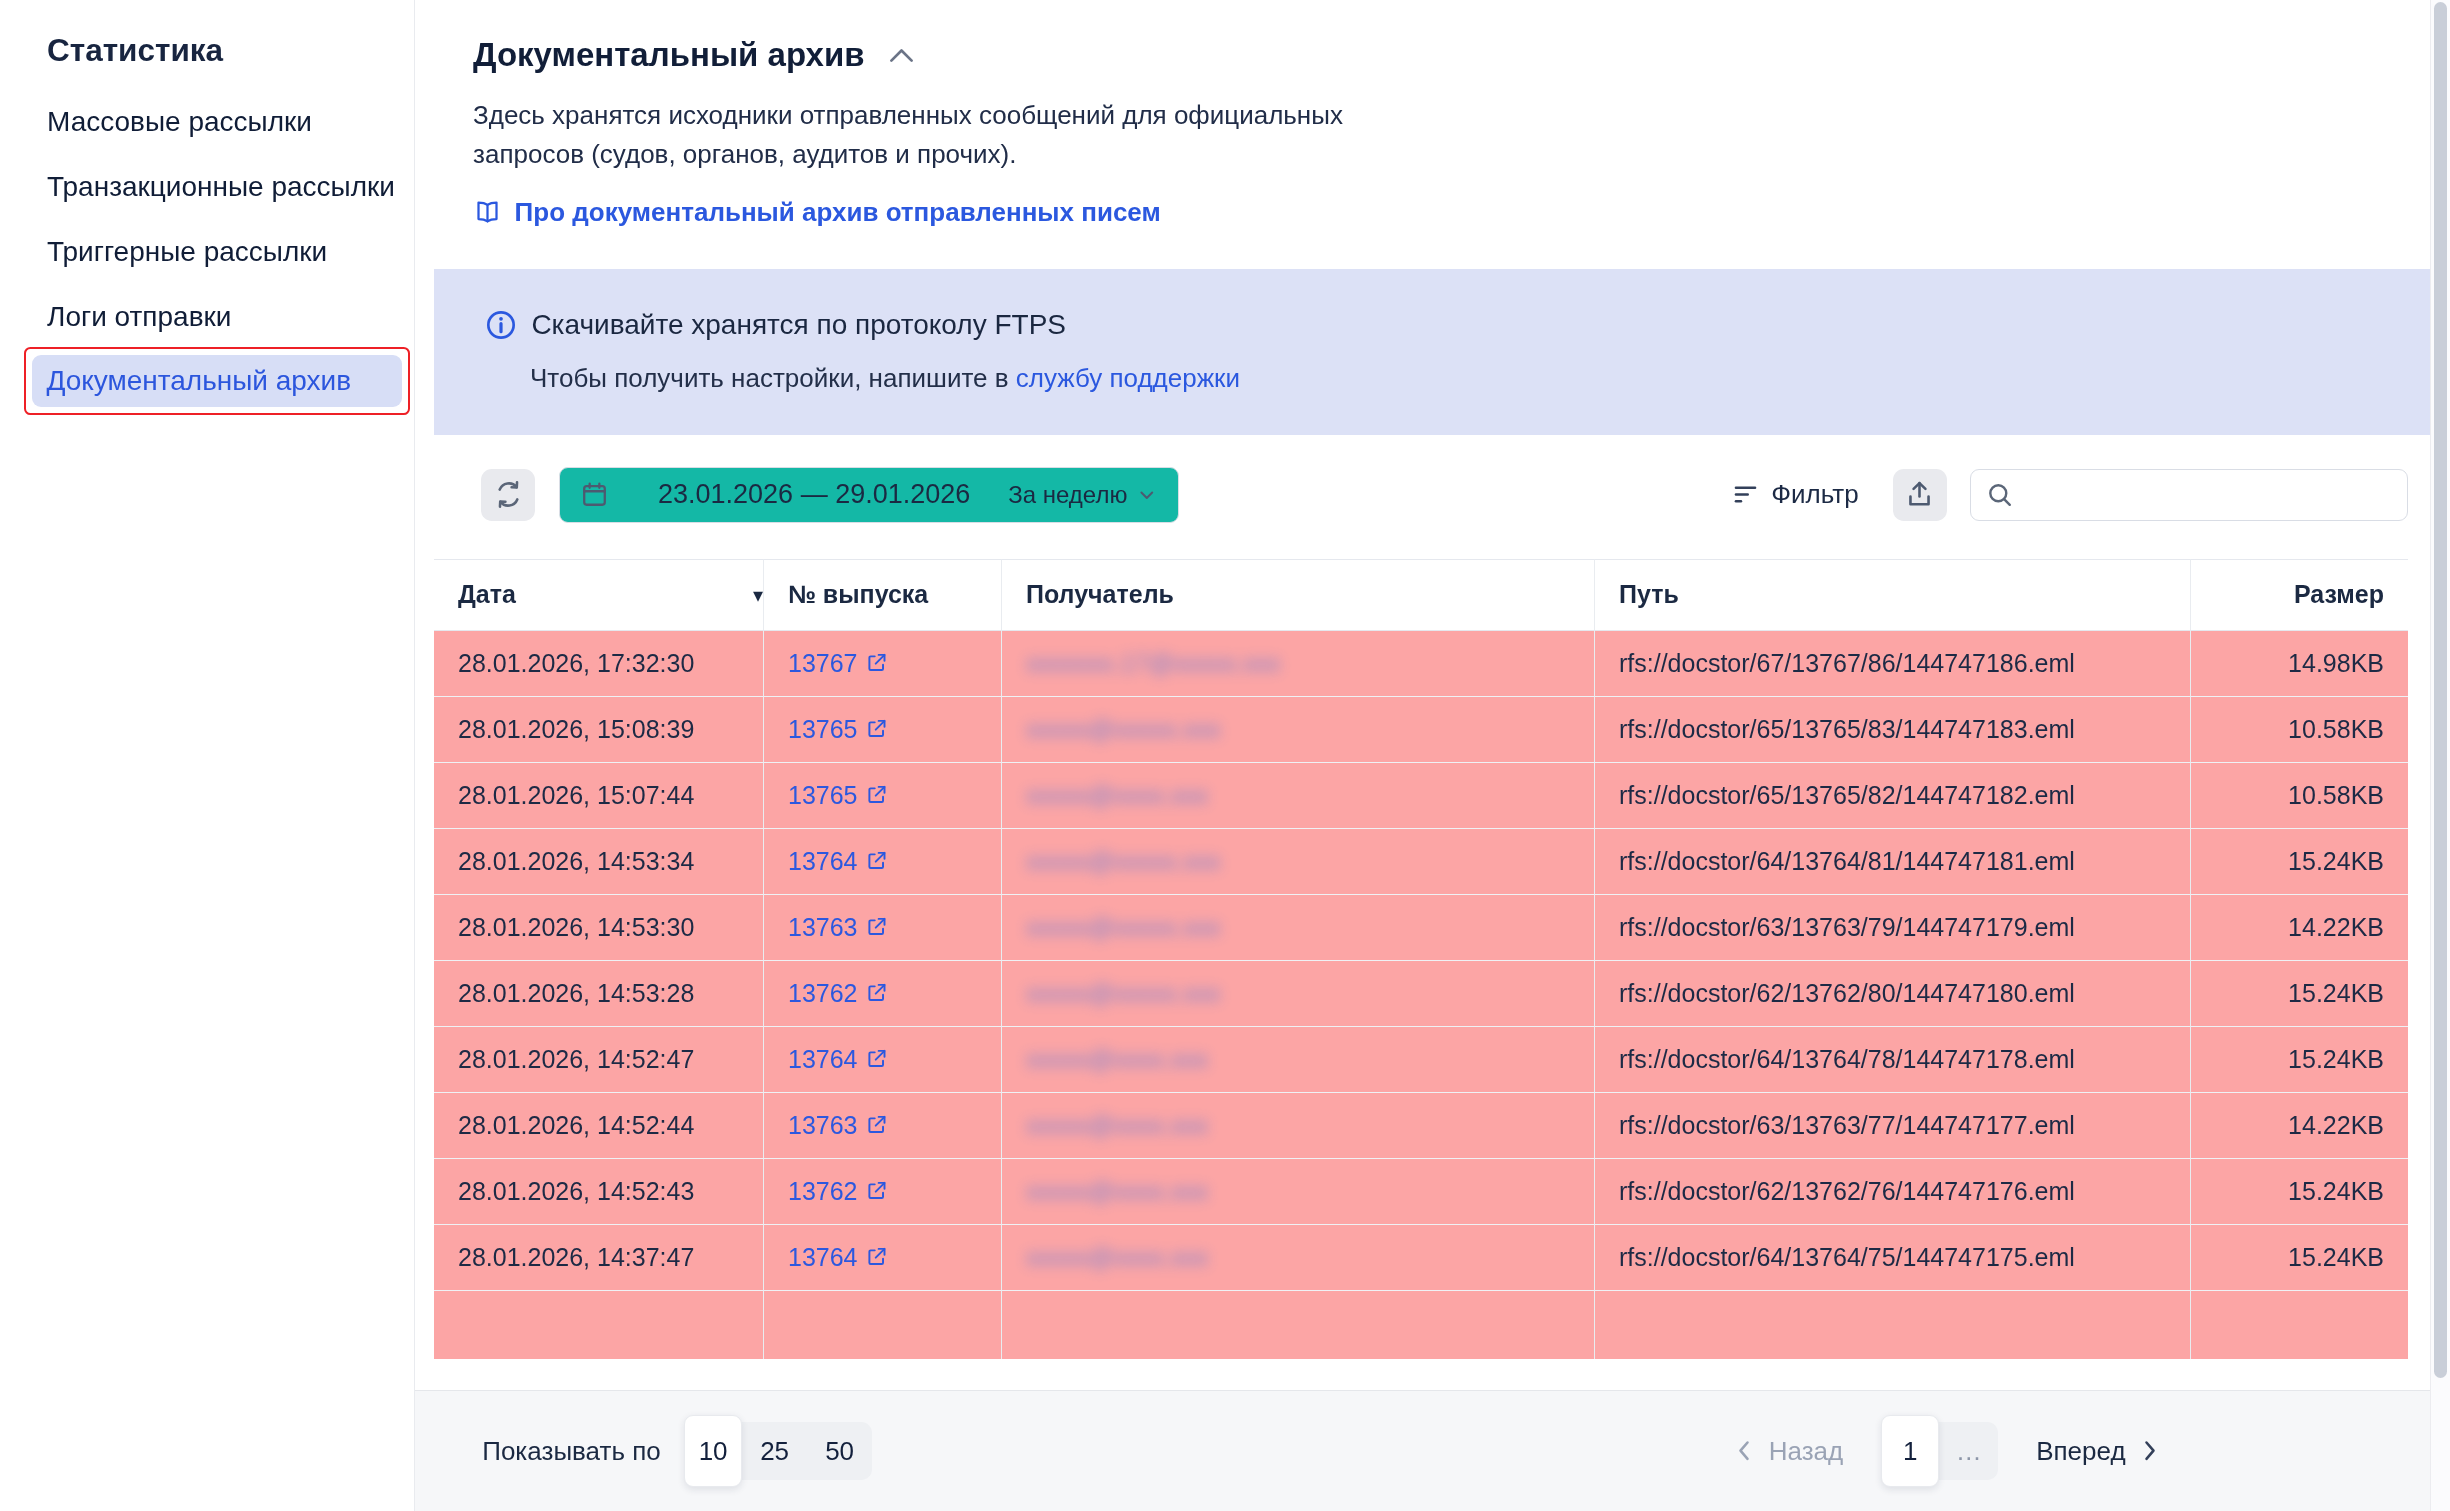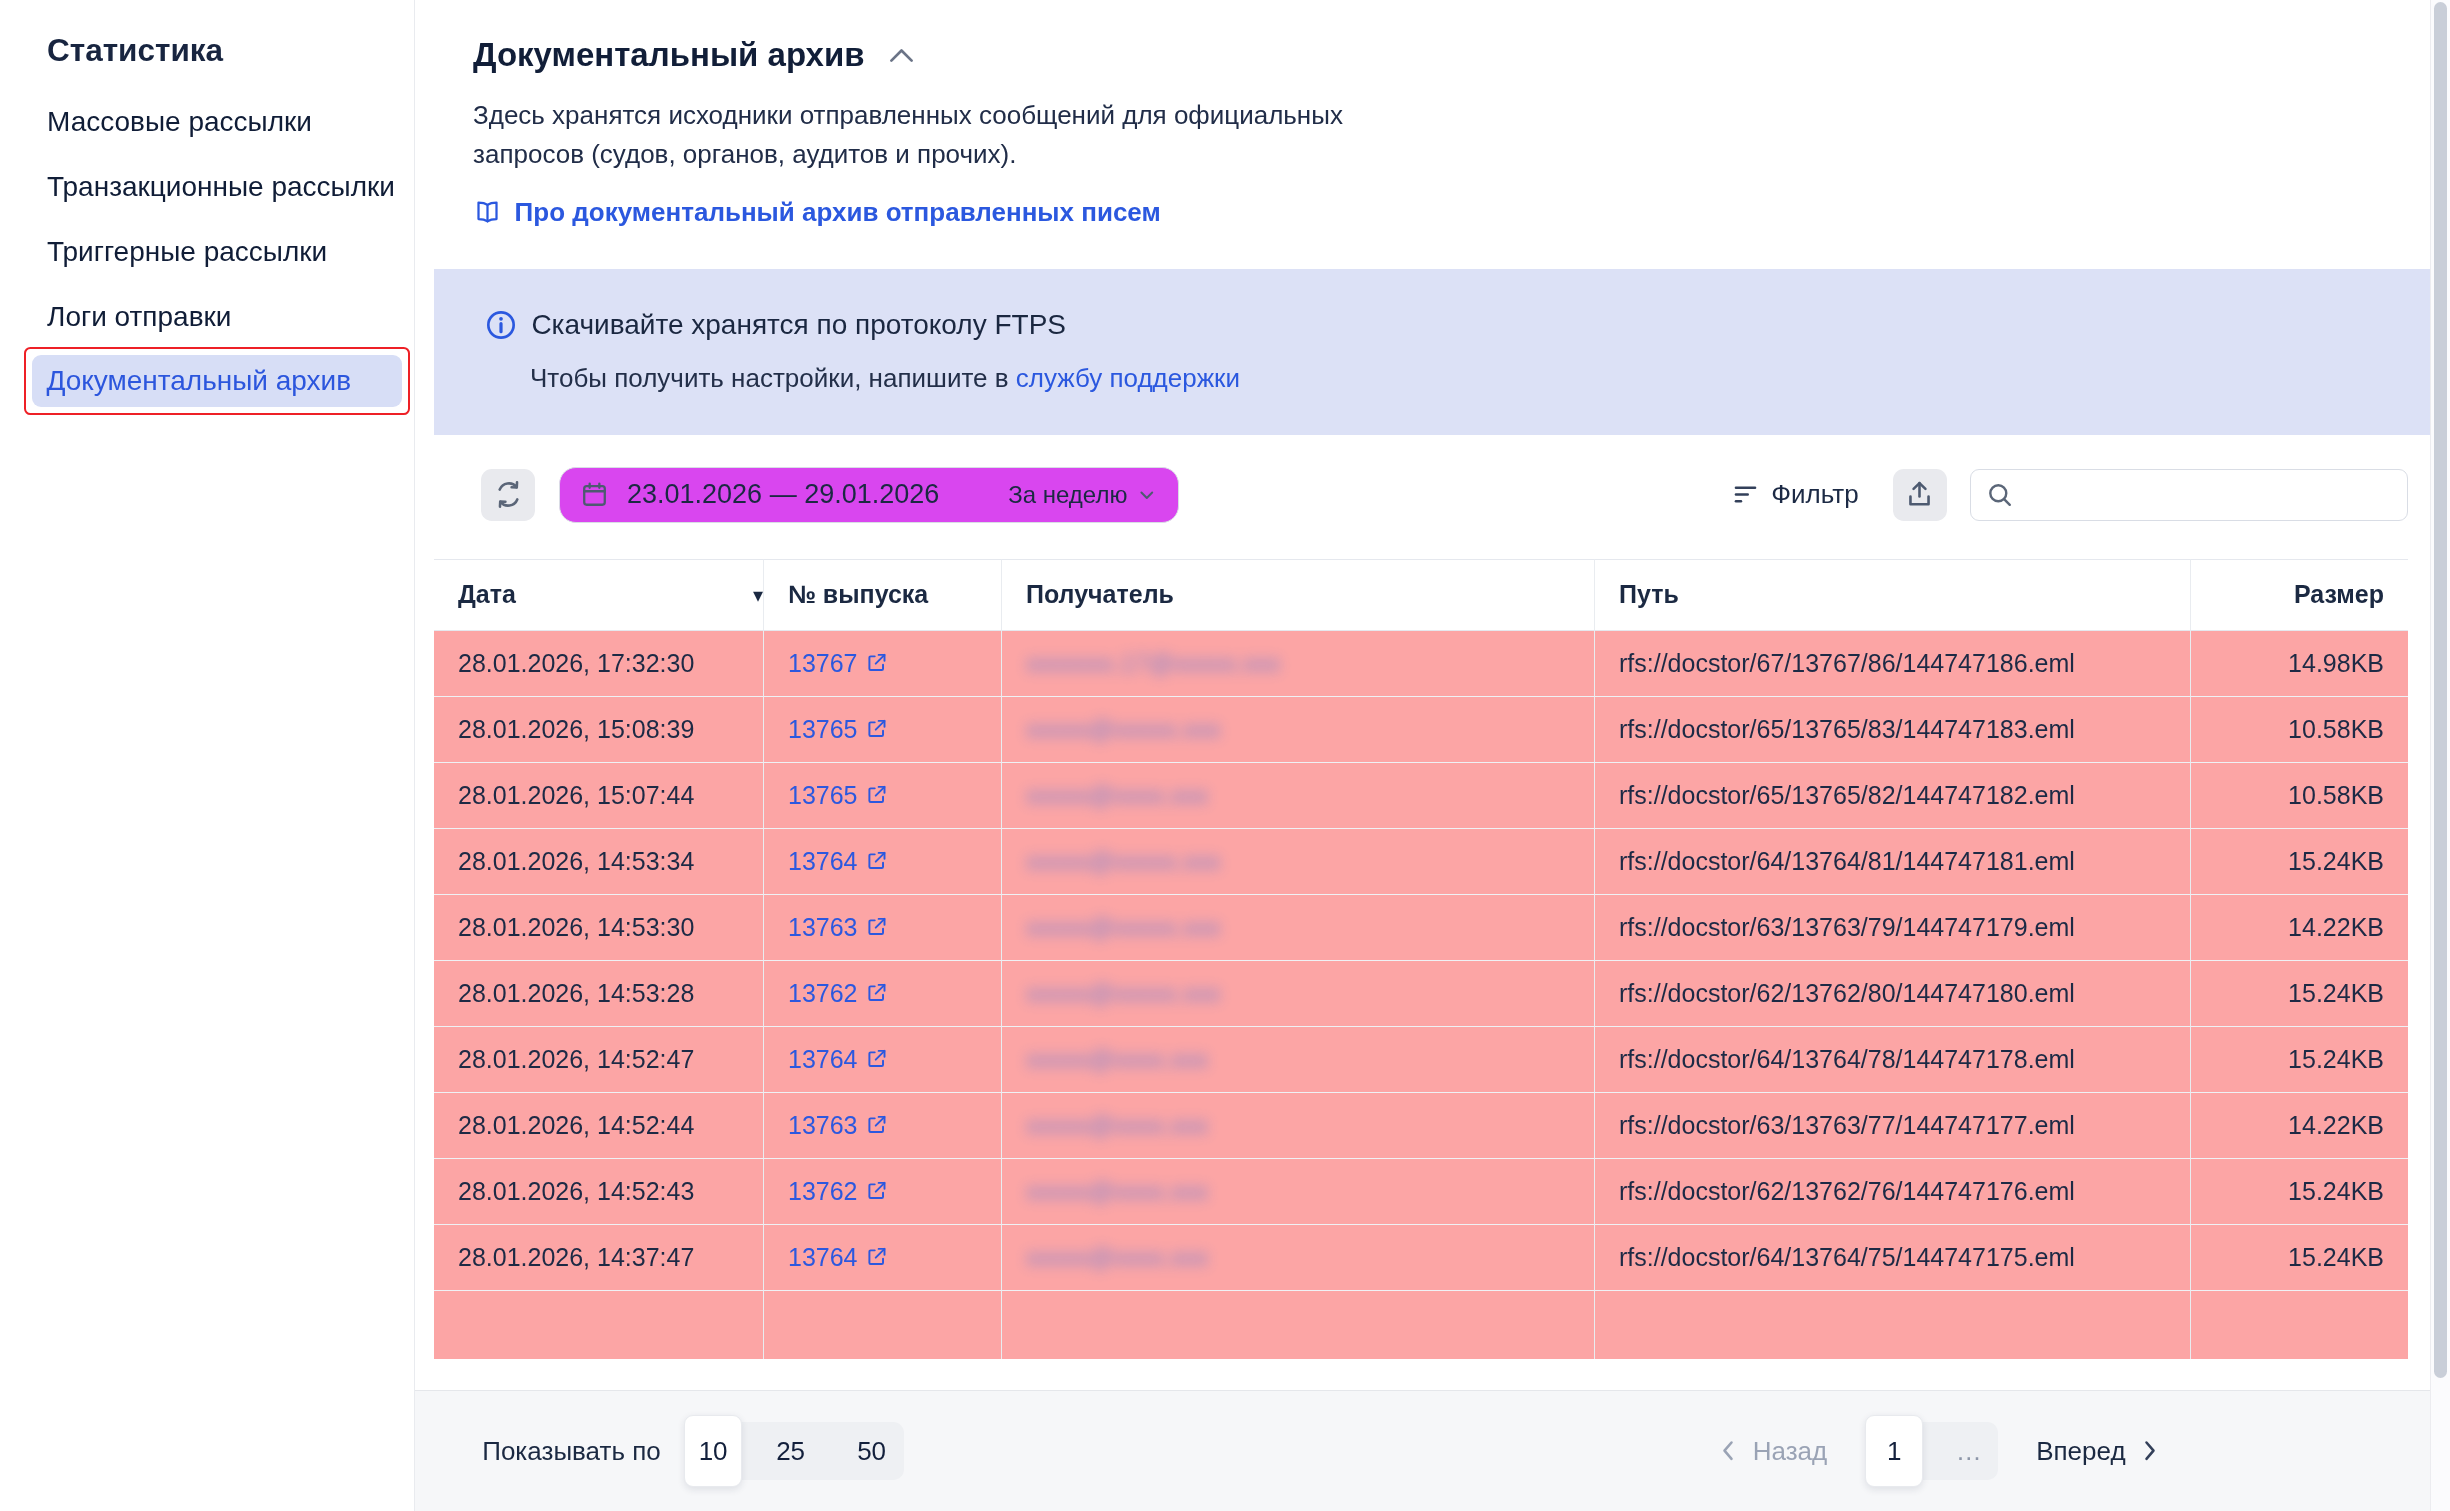--- a/index.html
+++ b/index.html
@@ -29,21 +29,21 @@
   
   .banner{margin:41px 0 0 17px;background:#dce1f6;padding:40px 36px 41px 51px;box-sizing:border-box;}
   .banner-title{display:flex;align-items:center;gap:14.4px;font-size:28px;color:#1a2740;}
   .banner-sub{margin:21.6px 0 0 45px;font-size:26px;color:#232f49;}
   .banner-sub a{color:#2b58df;text-decoration:none;cursor:pointer;}
 
   
   .toolbar{margin:32px 0 0 17px;width:1974px;display:flex;align-items:center;box-sizing:border-box;}
   .btn-ghost{width:54px;height:52px;background:#e9eaee;border:none;border-radius:10.8px;display:flex;align-items:center;justify-content:center;cursor:pointer;}
   .refresh-btn{margin-left:47px;}
-  .date-ctl{margin-left:24px;width:620px;height:56px;border:1.8px solid #d9dde5;border-radius:17px;background:#d946ef;display:flex;align-items:center;padding:0 20px;box-sizing:border-box;cursor:pointer;}
+  .date-ctl{margin-left:24px;width:620px;height:56px;border:1.8px solid #d9dde5;border-radius:9px;background:#14b8a6;display:flex;align-items:center;padding:0 20px;box-sizing:border-box;cursor:pointer;gap:31px;}
   .date-text{margin-left:18px;font-size:27px;color:#1b2942;}
   .period{margin-left:auto;font-size:24px;color:#1b2942;display:flex;align-items:center;gap:9px;}
   .tb-right{margin-left:auto;display:flex;align-items:center;}
   .filter{display:flex;align-items:center;gap:12.6px;font-size:26px;color:#1c2a45;cursor:pointer;}
   .export-btn{margin-left:34px;}
   .search{margin-left:23.4px;width:438px;height:52px;border:1.8px solid #d9dde5;border-radius:9px;background:#fff;display:flex;align-items:center;padding:0 14.4px;box-sizing:border-box;}
   .search input{border:none;outline:none;flex:1;font-size:25px;margin-left:10.8px;font-family:inherit;background:transparent;}
 
   
   .tbl{margin:36px 0 0 17px;width:1974px;display:grid;grid-template-columns:330px 238px 593px 596px 217px;font-size:25px;color:#1d2a45;}
@@ -52,21 +52,21 @@
   .th:nth-child(5n),.td.last{border-right:none;}
   .th.num,.td.num{justify-content:flex-end;padding-right:24px;padding-left:0;}
   .sort{margin-left:10.8px;font-size:20px;color:#1b2942;}
   .issue-link{color:#2b58df;text-decoration:none;cursor:pointer;display:flex;align-items:center;gap:7.2px;}
   .blurred{color:#5e77d8;filter:blur(6.3px);opacity:.8;}
   .td.empty{height:68px;border-bottom:none;}
 
   
   .footer{position:absolute;left:-1.8px;right:0;bottom:0;height:121px;background:#f6f7f9;border-top:1.8px solid #e5e7eb;display:flex;align-items:center;box-sizing:border-box;}
   .pp-label{margin-left:67px;font-size:26px;color:#1b2942;}
-  .seg{margin-left:23.4px;background:#eef0f3;border-radius:10.8px;height:58px;display:flex;align-items:center;gap:16px;}
+  .seg{margin-left:23.4px;background:#eef0f3;border-radius:10.8px;height:58px;display:flex;align-items:center;}
   .seg .opt{min-width:65px;text-align:center;font-size:26px;color:#13203c;cursor:pointer;}
   .seg .card{background:#fff;border:1.8px solid #e8eaee;border-radius:9px;height:72px;min-width:58px;display:flex;align-items:center;justify-content:center;box-shadow:0 2.7px 7.2px rgba(25,39,70,.10);box-sizing:border-box;}
   .pager{margin-left:auto;margin-right:270px;display:flex;align-items:center;}
   .pg-back{display:flex;align-items:center;gap:14.4px;font-size:26px;color:#9aa3b5;cursor:default;}
   .pg-seg{margin:0 38px;}
   .pg-dots{min-width:59px;text-align:center;font-size:26px;color:#8d96a8;cursor:pointer;}
   .pg-fwd{display:flex;align-items:center;gap:14.4px;font-size:26px;color:#1b2942;cursor:pointer;}
 
   
   .sb-track{position:absolute;right:0;top:0;width:20px;height:100%;background:#fbfbfd;border-left:1.8px solid #ececf0;box-sizing:border-box;}

